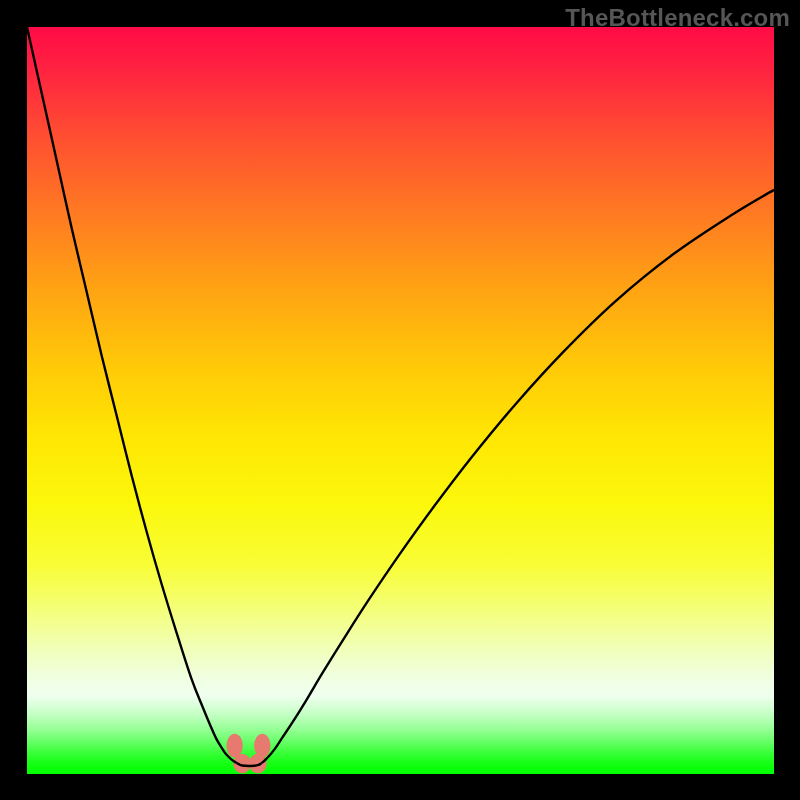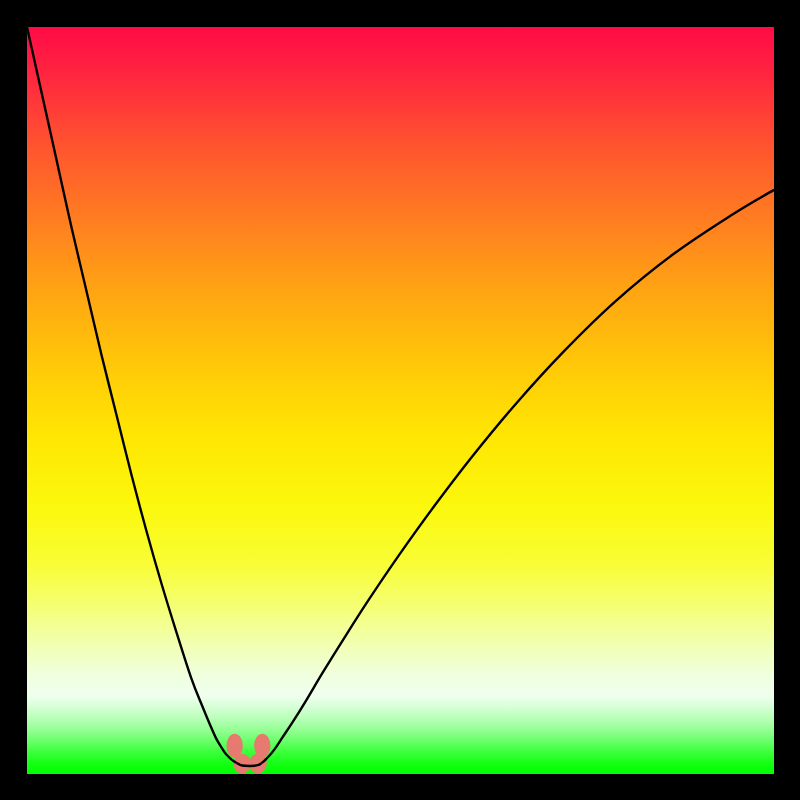--- a/index.html
+++ b/index.html
@@ -76,13 +76,14 @@
           <ellipse cx="207.66600000000003" cy="718.614" rx="8.217" ry="11.952" class="blob"></ellipse>
           <ellipse cx="215.13600000000002" cy="736.542" rx="8.964" ry="9.711" class="blob"></ellipse>
           <ellipse cx="230.823" cy="736.542" rx="8.964" ry="9.711" class="blob"></ellipse>
           <ellipse cx="235.305" cy="718.614" rx="8.217" ry="11.952" class="blob"></ellipse>
         </g>
       <path id="left-path" class="curve-line" d="M 0 0 C 2.6891999999999996 12.101400000000003, 9.5616 43.02720000000001, 14.94 67.23000000000002 C 20.318399999999997 91.43280000000003, 24.5016 110.25720000000003, 29.88 134.46000000000004 C 35.2584 158.66280000000003, 39.4416 178.15950000000007, 44.82 201.69000000000005 C 50.1984 225.22050000000004, 54.3816 242.32680000000002, 59.76 265.185 C 65.1384 288.04319999999996, 69.3216 306.49409999999995, 74.7 328.67999999999995 C 80.0784 350.86589999999995, 84.2616 366.9264, 89.64 388.44 C 95.0184 409.9536, 99.20160000000001 427.3587, 104.58000000000001 448.2 C 109.95840000000001 469.0413, 114.1416 484.72830000000005, 119.52 504.225 C 124.8984 523.7217, 129.0816 538.3629, 134.46 556.515 C 139.8384 574.6671, 144.0216 587.99358, 149.4 605.0699999999999 C 154.7784 622.1464199999999, 159.6339 637.938, 164.34 651.384 C 169.0461 664.83, 172.18349999999998 671.43348, 175.545 679.77 C 178.9065 688.1065199999999, 180.59472 692.0506799999999, 183.015 697.698 C 185.43527999999998 703.34532, 186.97410000000002 707.1102, 188.991 711.144 C 191.0079 715.1778, 192.47202000000001 717.2843399999999, 194.22 720.108 C 195.96797999999998 722.93166, 197.08848 724.8141, 198.702 726.831 C 200.31552 728.8479, 201.70494000000002 729.9684, 203.18400000000003 731.313 C 204.66306000000003 732.6576, 205.70886 733.42701, 206.91899999999998 734.301 C 208.12913999999998 735.1749900000001, 209.36916 735.83235, 209.907 736.1685"></path>
       <path id="floor-path" class="curve-line" d="M 209.907 736.1685 C 210.57930000000002 736.50465, 212.16294000000002 737.56539, 213.64200000000002 738.036 C 215.12106000000003 738.5066099999999, 216.51048 738.621648, 218.124 738.783 C 219.73752 738.944352, 220.99248 738.9324, 222.606 738.9324 C 224.21952 738.9324, 225.47448 738.9712440000001, 227.088 738.783 C 228.70152 738.594756, 230.22539999999998 738.35721, 231.57 737.8866 C 232.9146 737.4159900000001, 234.02016 736.477758, 234.558 736.1685"></path>
       <path id="right-path" class="curve-line" d="M 234.558 736.1685 C 235.09583999999998 735.69789, 236.20139999999998 734.83137, 237.546 733.554 C 238.8906 732.27663, 240.14556000000002 731.22336, 242.02800000000002 729.072 C 243.91044000000002 726.92064, 245.58372000000003 724.9635, 248.00400000000002 721.602 C 250.42428 718.2405, 252.24696000000003 715.23756, 255.47400000000002 710.397 C 258.70104000000003 705.5564400000001, 261.62928 701.433, 265.932 694.71 C 270.23472000000004 687.9870000000001, 273.9996 681.92136, 279.378 673.047 C 284.7564 664.17264, 289.089 656.43372, 295.812 645.408 C 302.535 634.38228, 308.39148 624.97008, 316.728 611.793 C 325.06452 598.61592, 332.17596 587.26152, 342.126 572.202 C 352.07604 557.14248, 360.44244 544.66758, 372.006 528.129 C 383.56955999999997 511.59042, 393.19092000000006 498.06971999999996, 406.36800000000005 480.32099999999997 C 419.54508000000004 462.57228, 430.4214 448.08048, 445.212 429.52500000000003 C 460.0026 410.96952000000005, 472.13388000000003 396.0594, 488.538 377.235 C 504.94212 358.41060000000004, 518.32836 343.50048000000004, 536.346 324.94500000000005 C 554.36364 306.38952000000006, 569.00484 291.6288, 588.636 274.149 C 608.26716 256.6692, 624.1633200000001 243.56682000000004, 645.4080000000001 227.83500000000004 C 666.6526800000001 212.10318000000004, 688.3754399999999 198.44802, 706.6619999999999 186.75 C 724.9485599999999 175.05198, 739.73916 167.14872, 747 162.846"></path>
     </svg>
   </div>
+  <div class="watermark">TheBottleneck.com</div>
 </div>
 
 </body></html>

